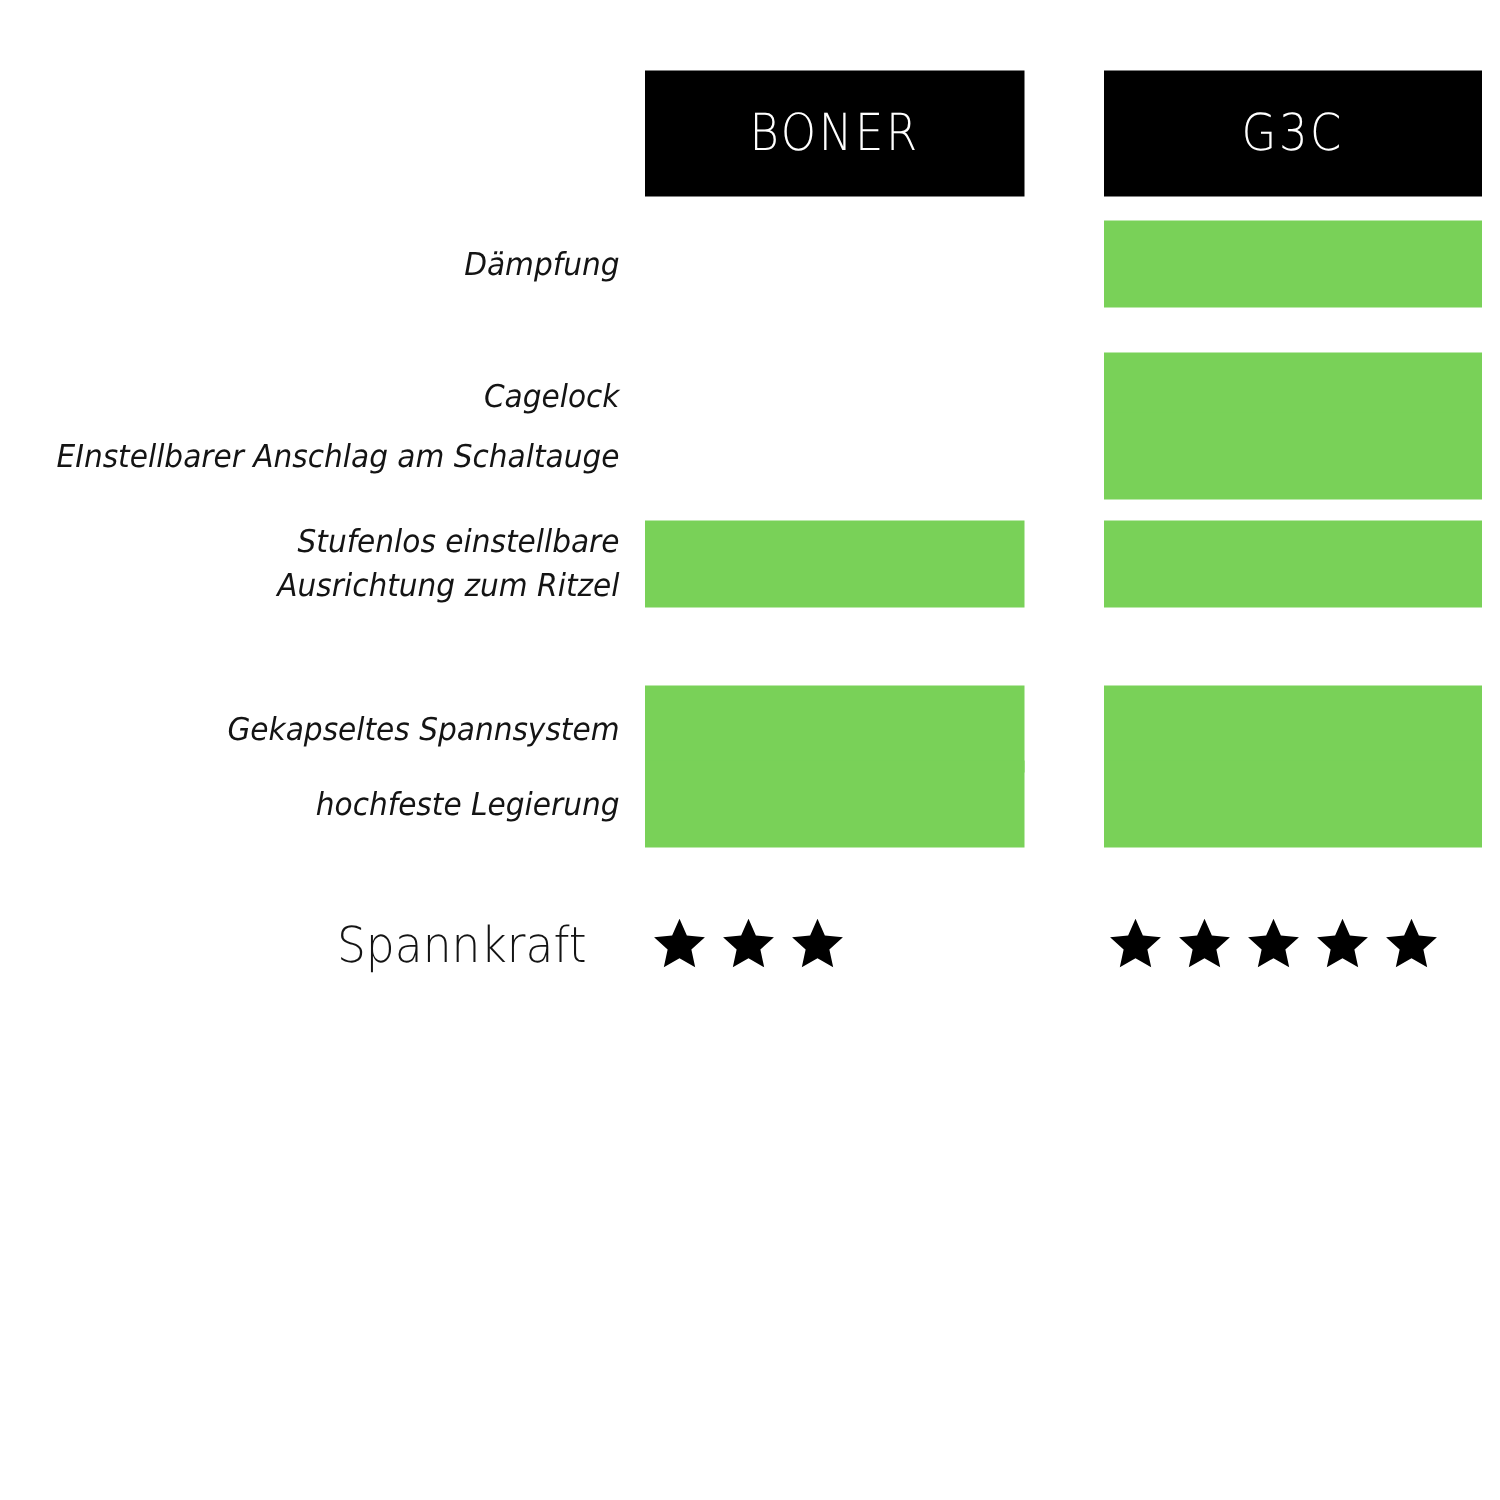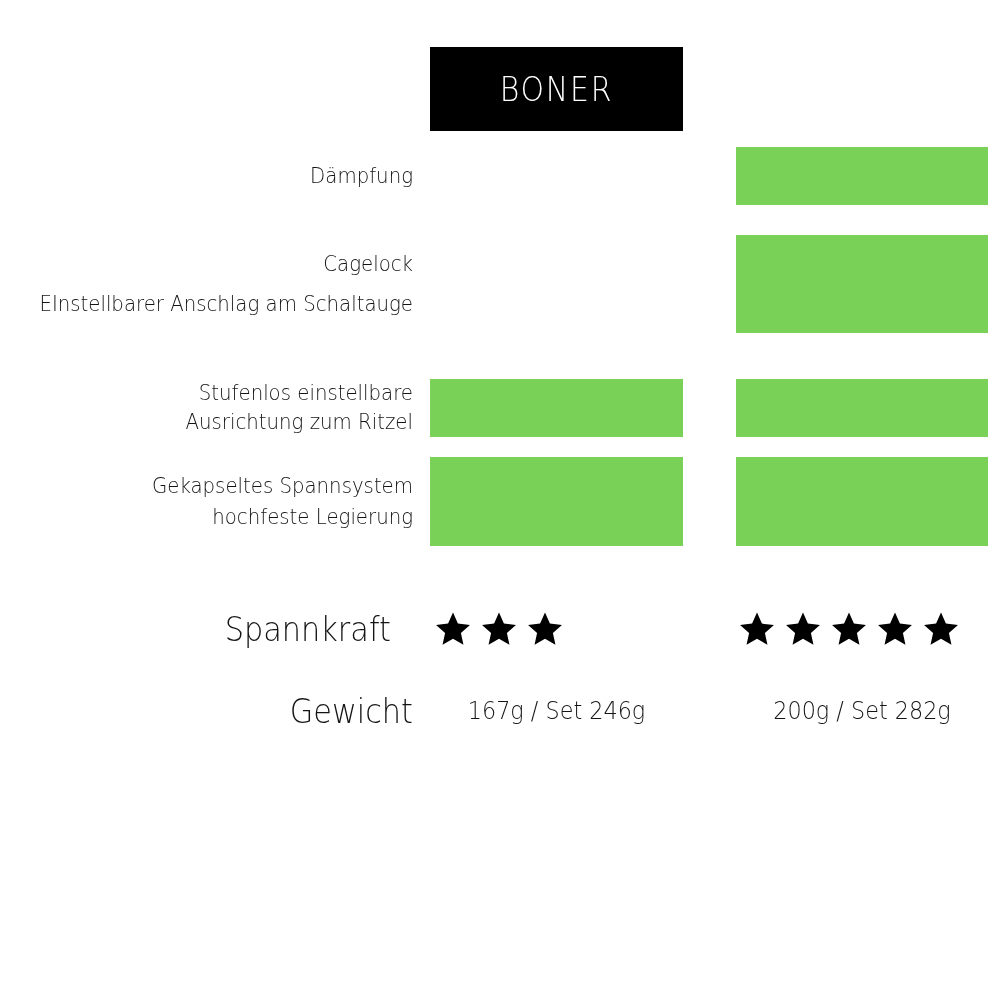--- a/index.html
+++ b/index.html
@@ -44,20 +44,21 @@
   }
   #header-col-a { left: 430px; width: 253px; }
   #header-col-b { left: 736px; width: 252px; }
 
   
   .feature-row {
     position: absolute;
     left: 0;
     width: 1000px;
     height: 58px;
+    font-style: italic;
   }
 
   .row-label {
     position: absolute;
     right: 587px;          
     top: 0;
     height: 58px;
     width: 420px;
     display: flex;
     flex-direction: column;
@@ -155,20 +156,23 @@
   #weight-col-b { left: 736px; width: 252px; }
 </style>
 </head>
 <body>
 
 <div class="sheet">
 
   <div class="header-box" id="header-col-a">
     <span class="header-label">BONER</span>
   </div>
+  <div class="header-box" id="header-col-b">
+    <span class="header-label">G3C</span>
+  </div>
 
   <div id="feature-rows-container">
       <div class="feature-row" style="top: 147px;">
         <div class="row-label">
           <span class="lbl-line">Dämpfung</span>
         </div>
         <div class="cell col-a empty"></div>
         <div class="cell col-b filled"></div>
       </div>
       <div class="feature-row" style="top: 235px;">
@@ -178,36 +182,36 @@
         <div class="cell col-a empty"></div>
         <div class="cell col-b filled"></div>
       </div>
       <div class="feature-row" style="top: 275px;">
         <div class="row-label">
           <span class="lbl-line">EInstellbarer Anschlag am Schaltauge</span>
         </div>
         <div class="cell col-a empty"></div>
         <div class="cell col-b filled"></div>
       </div>
-      <div class="feature-row" style="top: 379px;">
+      <div class="feature-row" style="top: 347px;">
         <div class="row-label">
           <span class="lbl-line">Stufenlos einstellbare</span>
           <span class="lbl-line">Ausrichtung zum Ritzel</span>
         </div>
         <div class="cell col-a filled"></div>
         <div class="cell col-b filled"></div>
       </div>
       <div class="feature-row" style="top: 457px;">
         <div class="row-label">
           <span class="lbl-line">Gekapseltes Spannsystem</span>
         </div>
         <div class="cell col-a filled"></div>
         <div class="cell col-b filled"></div>
       </div>
-      <div class="feature-row" style="top: 488px;">
+      <div class="feature-row" style="top: 507px;">
         <div class="row-label">
           <span class="lbl-line">hochfeste Legierung</span>
         </div>
         <div class="cell col-a filled"></div>
         <div class="cell col-b filled"></div>
       </div>
     </div>
 
   <div id="rating-row">
     <div class="big-label">Spannkraft</div>
@@ -250,19 +254,14 @@
           </svg>
         </span>
         <span class="star">
           <svg viewBox="0 0 24 24" aria-hidden="true">
             <polygon fill="currentColor" points="12,1.6 15.1,8.6 22.7,9.4 17,14.5 18.6,22 12,18.2 5.4,22 7,14.5 1.3,9.4 8.9,8.6"></polygon>
           </svg>
         </span>
       </div>
   </div>
 
-  <div id="weight-row">
-    <div class="big-label">Gewicht</div>
-    <div class="weight-value" id="weight-col-a">167g / Set 246g</div>
-    <div class="weight-value" id="weight-col-b">200g / Set 282g</div>
-  </div>
 
 </div>
 
 </body></html>

